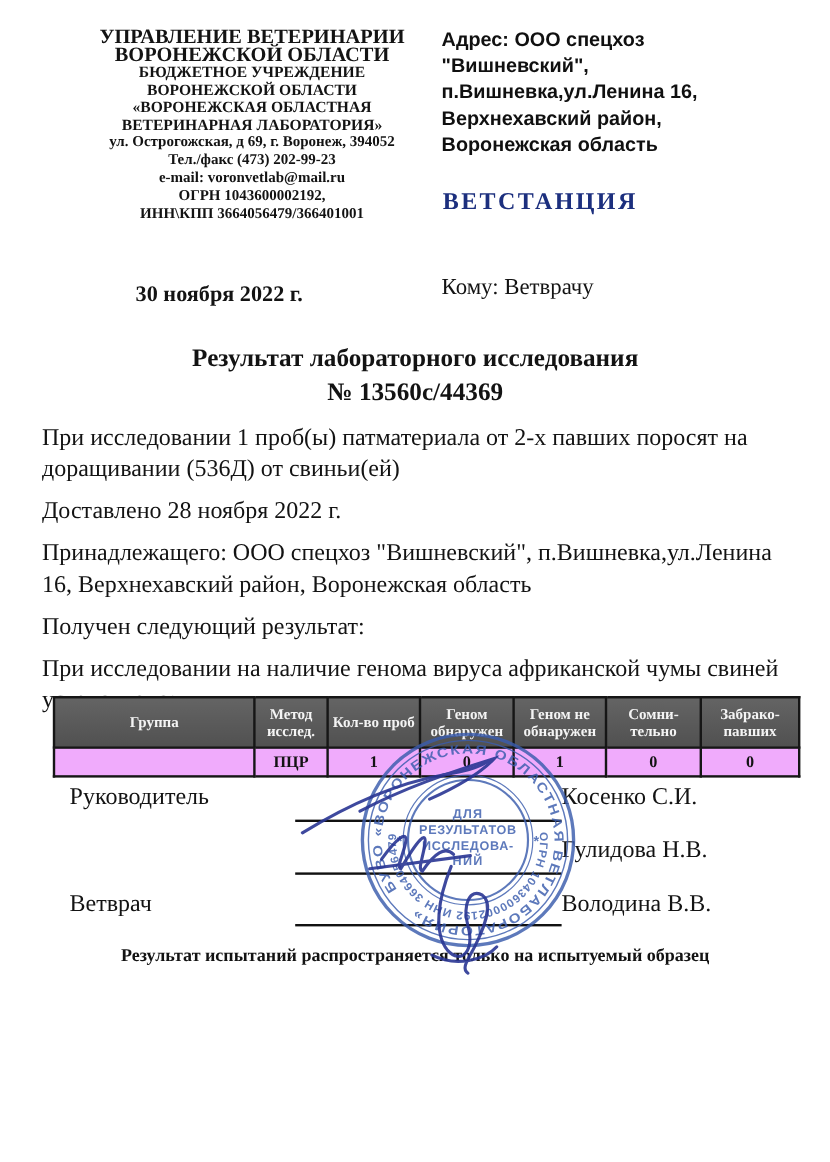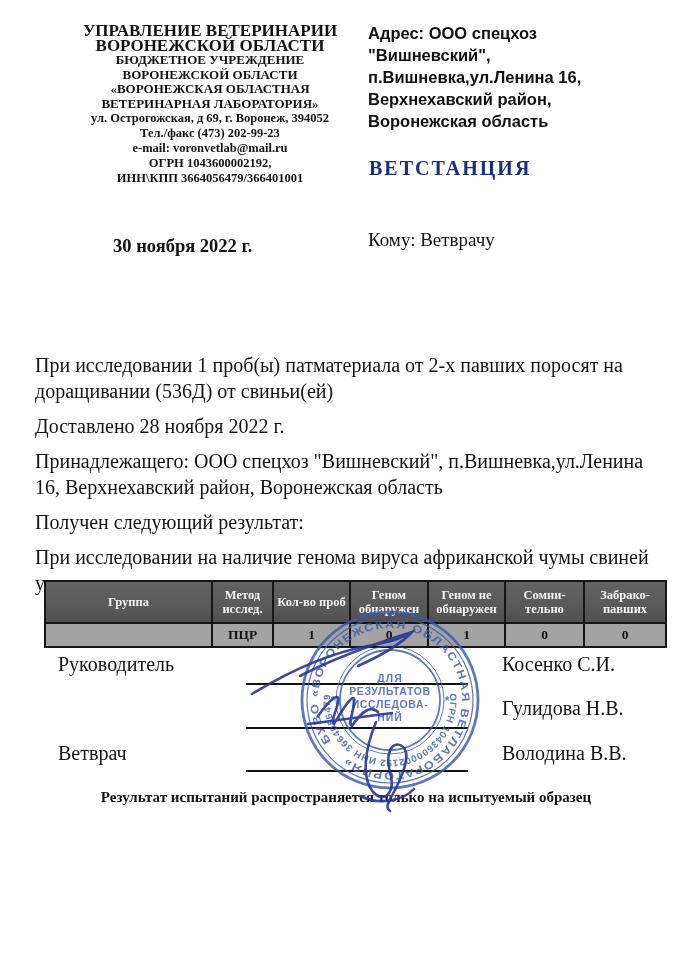--- a/index.html
+++ b/index.html
@@ -39,27 +39,27 @@
   .results-table{left:44px;top:580px;border-collapse:collapse;
     font-family:"Liberation Sans","DejaVu Sans",sans-serif;}
   .results-table,
   .results-table th,
   .results-table td{border:2px solid #161616;font-family:Liberation Serif, serif;}
   .results-table th{
     background:linear-gradient(180deg,#646464,#515151);
     color:#f4f4f4;font-weight:bold;font-size:12.5px;line-height:14px;
     padding:4px 2px;text-align:center;white-space:pre-line;height:32px;}
   .results-table td{height:22px;text-align:center;font-weight:bold;
-    font-size:13.5px;padding:0 2px;background:#a3a3a3;}
+    font-size:13.5px;padding:0 2px;background:#f0abfc;}
   .c0{width:161px}.c1{width:55px}.c2{width:71px}.c3{width:72px}
   .c4{width:71px}.c5{width:73px}.c6{width:76px}
 
   
   .sig-label{left:58px;font-size:20px;}
-  .sig-name{left:468px;font-size:20px;margin-left:34px;}
+  .sig-name{left:468px;font-size:20px;}
   .sig-line{left:246px;width:222px;height:0;border-top:2px solid #111;}
 
   
   .footer-note{left:0;top:789px;width:692px;text-align:center;
     font-weight:bold;font-size:15px;}
 
   
   .overlay{left:0;top:0;width:692px;height:968px;pointer-events:none;}
   .stamp-text{font-family:"Liberation Sans","DejaVu Sans",sans-serif;
     font-weight:bold;fill:#3a5cad;}
@@ -86,20 +86,24 @@
   <div class="abs addr-block pre">Адрес: ООО спецхоз
 "Вишневский",
 п.Вишневка,ул.Ленина 16,
 Верхнехавский район,
 Воронежская область</div>
   <div class="abs vetstation">ВЕТСТАНЦИЯ</div>
   <div class="abs recipient">Кому: Ветврачу</div>
 
   <div class="abs date-line">30 ноября 2022 г.</div>
 
+  <div class="abs doc-title">
+    <div>Результат лабораторного исследования</div>
+    <div>№ 13560с/44369</div>
+  </div>
 
   <div class="abs body-text">
     <p>При исследовании 1 проб(ы) патматериала от 2-х павших поросят на доращивании (536Д) от свиньи(ей)</p>
     <p>Доставлено 28 ноября 2022 г.</p>
     <p>Принадлежащего: ООО спецхоз "Вишневский", п.Вишневка,ул.Ленина 16, Верхнехавский район, Воронежская область</p>
     <p>Получен следующий результат:</p>
     <p>При исследовании на наличие генома вируса африканской чумы свиней установлено:</p>
   </div>
 
   <table class="abs results-table">

